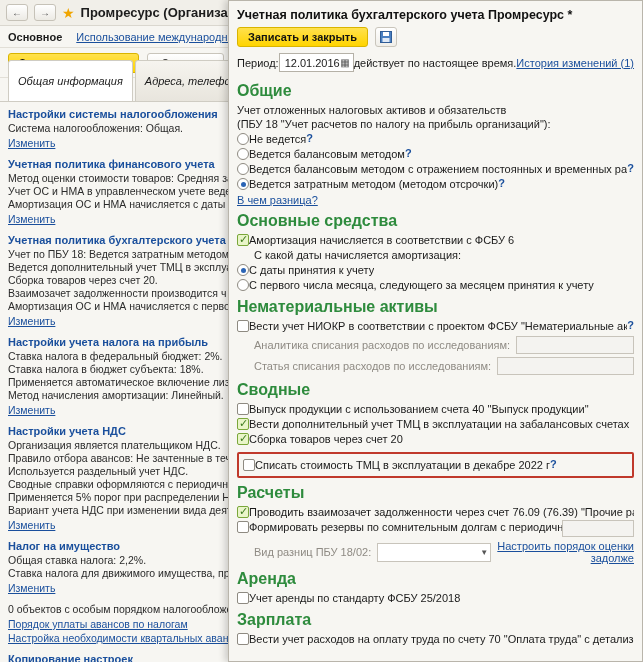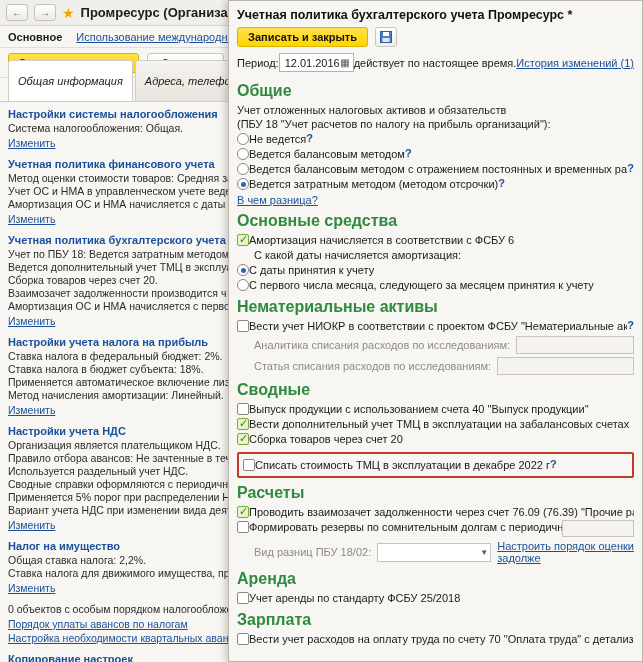--- a/index.html
+++ b/index.html
@@ -374,21 +374,21 @@
       <div class="grp-title">Расчеты</div>
       <div class="row tight">
         <span class="cb checked"></span>
         <span class="row-label">Проводить взаимозачет задолженности через счет 76.09 (76.39) "Прочие расчеты с разными</span>
       </div>
       <div class="row tight">
         <span class="cb"></span>
         <span class="row-label">Формировать резервы по сомнительным долгам с периодичностью</span>
         <span class="inpt" style="width:72px;flex:0 0 auto;height:17px;"></span>
       </div>
-      <div class="fieldrow" style="margin-left:17px;">
+      <div class="fieldrow" style="margin-left:17px;text-align:right;">
         <span class="lbl">Вид разниц ПБУ 18/02:</span>
         <span class="sel-field">
           <span></span>
           <span class="caret">▼</span>
         </span>
         <a class="link">Настроить порядок оценки задолже</a>
       </div>
 
       <div class="grp-title">Аренда</div>
       <div class="row tight">

